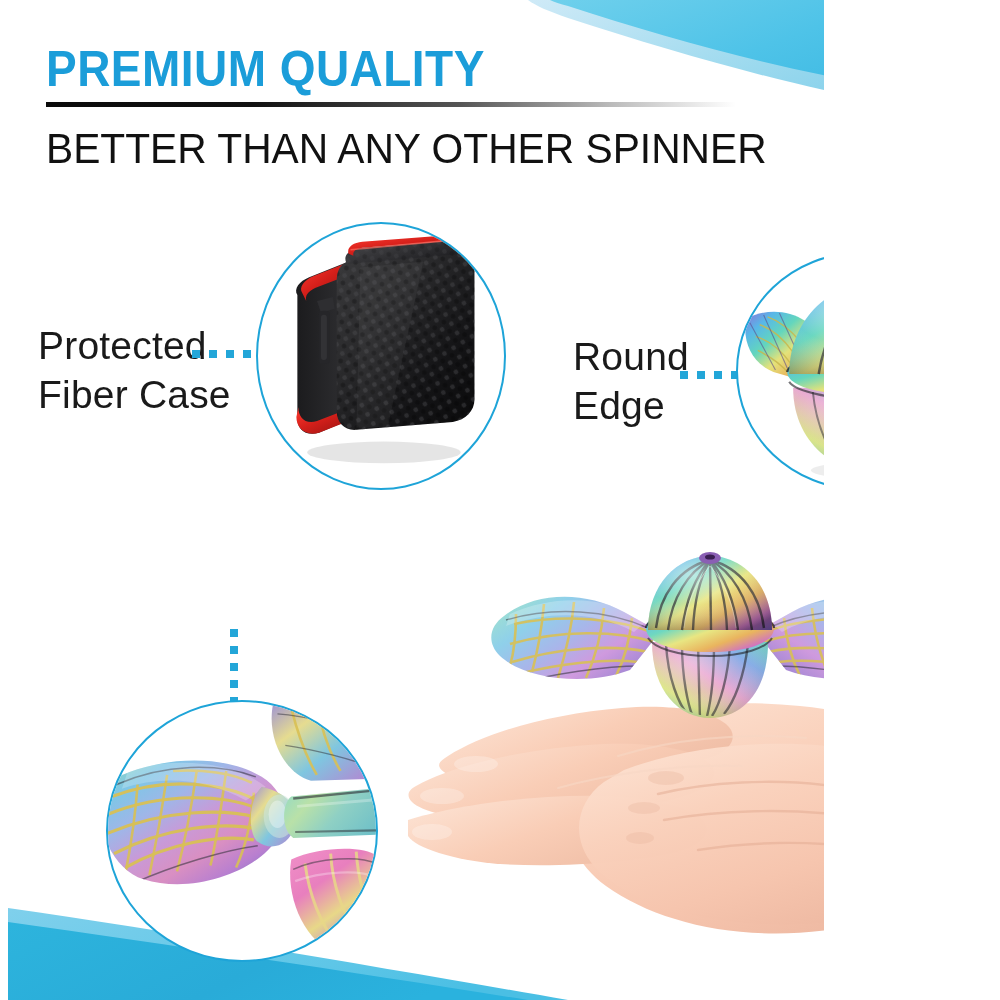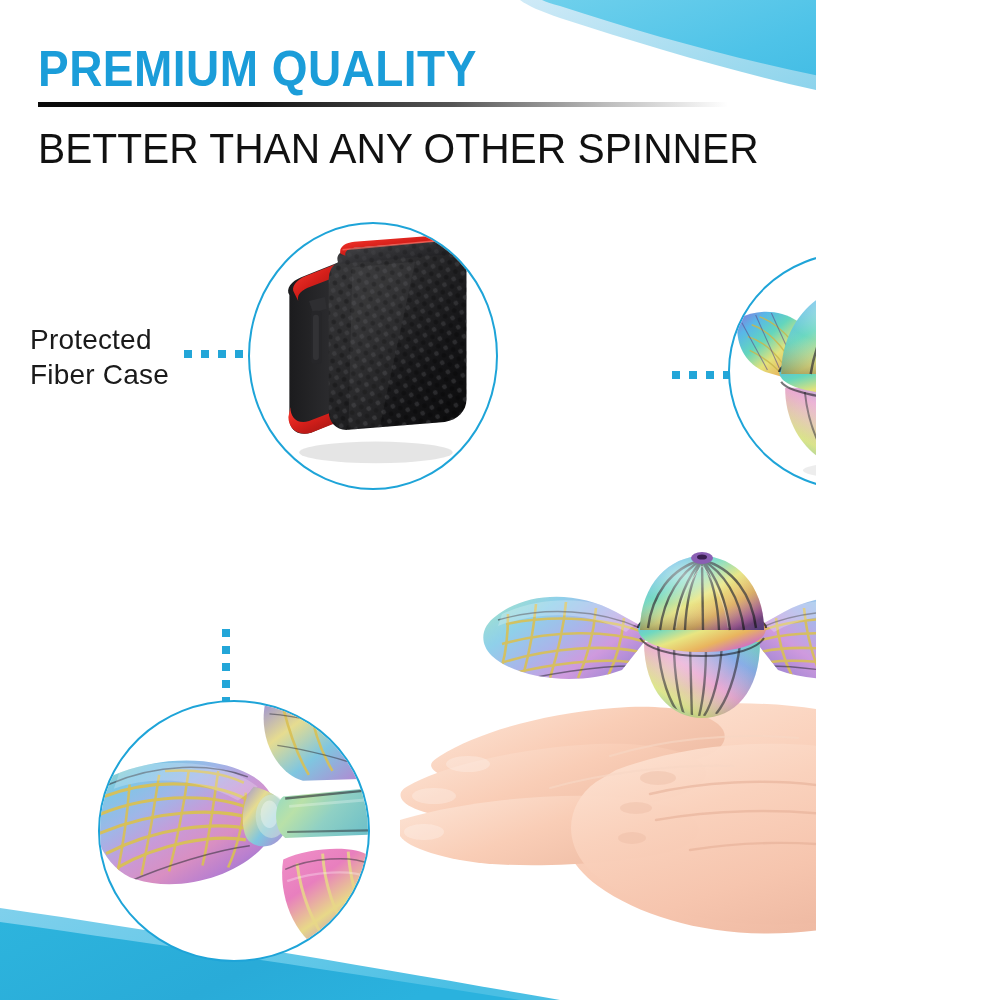--- a/index.html
+++ b/index.html
@@ -3,21 +3,21 @@
 <meta charset="utf-8">
 <style>
   html,body{margin:0;padding:0;}
   body{
     width:1000px;height:1000px;
     background:#ffffff;
     font-family:"Liberation Sans","DejaVu Sans",sans-serif;
     overflow:hidden;
     position:relative;
   }
-  #stage{position:absolute;left:0;top:0;width:816px;height:1000px;overflow:hidden;background:#fff;}
+  #stage{position:absolute;left:8px;top:0;width:816px;height:1000px;overflow:hidden;background:#fff;}
 
   
   .corner-svg{position:absolute;left:0;top:0;width:1000px;height:1000px;pointer-events:none;}
 
   
   .headline{
     position:absolute;left:38px;top:40px;
     font-size:50px;font-weight:bold;
     letter-spacing:0.5px;
     color:#1b9dd9;
@@ -34,21 +34,21 @@
     font-size:42px;font-weight:normal;
     color:#111111;
     letter-spacing:0px;
     transform:scaleX(0.97);transform-origin:left center;
     white-space:nowrap;
   }
 
   
   .label{
     position:absolute;
-    font-size:28px;
+    font-size:39px;
     color:#1a1a1a;
     line-height:1.25;
     white-space:pre-line;
     letter-spacing:0.2px;
   }
   #label-case{left:30px;top:322px;}
   #label-round{left:565px;top:333px;}
   #label-smooth{left:112px;top:584px;}
 
   
@@ -177,20 +177,22 @@
       <path d="M94,26 L200,16" stroke="#ff6b5e" stroke-width="1.6" opacity="0.7" fill="none"></path>
 
       <path d="M60,78 L76,74 L78,86 L64,90 Z" fill="#2e2e31"></path>
       <rect x="62" y="88" width="11" height="54" rx="4" fill="#262629"></rect>
       <rect x="64" y="92" width="6" height="46" rx="3" fill="#3a3a3e" opacity="0.6"></rect>
 
       <path d="M104,44 L168,38 L132,206 L100,207 Z" fill="#ffffff" opacity="0.045"></path>
     </svg>
   </div>
 
+  <div class="label" id="label-round">Round
+Edge</div>
   <div class="leader horiz" id="leader-round">
     <i></i>
       <i></i>
       <i></i>
       <i></i>
       <i></i>
       <i></i>
   </div>
 
   <div class="ring" id="ring-round">

